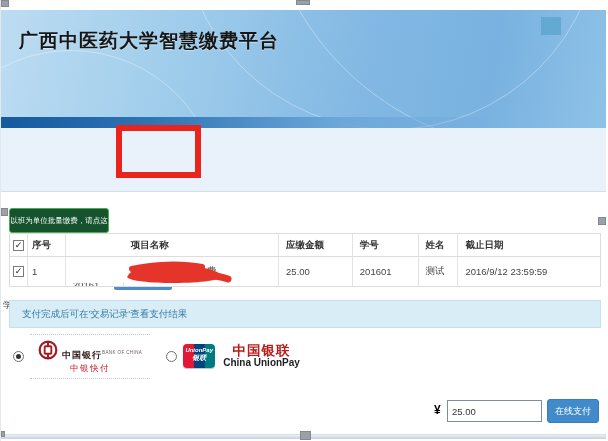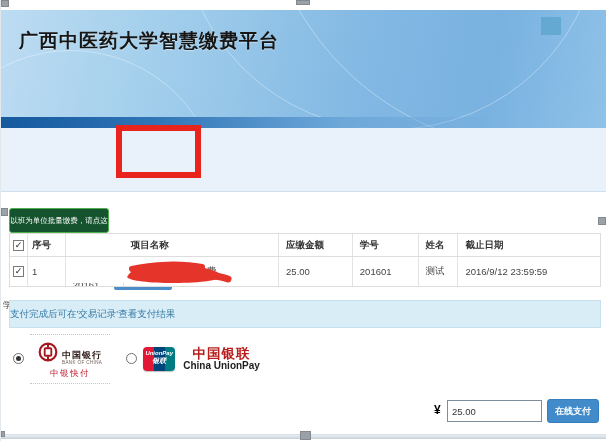--- a/index.html
+++ b/index.html
@@ -48,51 +48,51 @@
   .c4 { width:74px; }
   .c5 { width:66px; }
   .c6 { width:40px; }
   .c7 { width:142px; }
   .cb { width:11px; height:11px; border:1px solid #7a7a7a; background:#fff; display:flex; align-items:center; justify-content:center;
     font-size:9px; color:#222; line-height:1; cursor:pointer; }
   .scribble { position:absolute; left:-2px; top:3px; z-index:20; pointer-events:none; }
 
   
   .panel-h { position:absolute; left:8px; top:300px; width:592px; height:28px; background:#d9edf7; border:1px solid #c6e0ef;
-    color:#377ba5; font-size:9.5px; line-height:26px; }
+    color:#377ba5; font-size:9.5px; line-height:26px; padding-left:12px; }
   .methods { position:absolute; left:12px; top:334px; display:flex; align-items:center; gap:16px; }
   .opt { display:flex; align-items:center; gap:6px; cursor:pointer; }
   .radio { width:11px; height:11px; border:1px solid #6f6f6f; border-radius:50%; background:#fff; display:inline-flex;
     align-items:center; justify-content:center; flex:0 0 auto; }
   .radio.sel::after { content:""; width:5px; height:5px; border-radius:50%; background:#333; }
   .bocblock { display:flex; flex-direction:column; align-items:center; border-top:1px dotted #c6c6c6; border-bottom:1px dotted #c6c6c6;
     padding:4px 8px 3px; }
   .bocrow { display:flex; align-items:center; gap:4px; }
-  .bocnames { display:flex; flex-direction:column; line-height:1.1;margin-top:12px; }
+  .bocnames { display:flex; flex-direction:row; line-height:1.1;margin-top:12px; }
   .bocname { font-family:"Liberation Serif","DejaVu Serif",serif; font-weight:bold; font-size:9px; color:#33221f; letter-spacing:1px; }
   .bocen { font-size:4.5px; color:#6b5a55; letter-spacing:.4px; }
   .bocsub { font-size:8.5px; color:#c2182c; letter-spacing:1.5px; margin-top:2px; }
   .upcard { position:relative; width:32px; height:24px; border-radius:4px; overflow:hidden; display:flex; box-shadow:0 1px 1px rgba(0,0,0,.25); flex:0 0 auto; }
   .upcard .b { height:100%; }
   .upcard .br { width:11px; background:#e21836; }
   .upcard .bb { width:11px; background:#00447c; }
   .upcard .bg { width:10px; background:#007b84; }
   .uptext { position:absolute; left:0; top:3px; width:100%; text-align:center; color:#fff; line-height:1.15; }
   .uptext .l1 { display:block; font-size:6px; font-weight:bold; font-style:italic; }
   .uptext .l2 { display:block; font-size:7px; font-weight:bold; }
   .upnames { display:flex; flex-direction:column; line-height:1.05; margin-left:2px; }
   .upcn { font-size:13.5px; font-weight:bold; color:#b91c1c; letter-spacing:1px;text-align:center; }
   .upen { font-size:10px; font-weight:bold; color:#1e1e1e; }
 
   
   .yen { position:absolute; left:433px; top:403px; font-size:12px; font-weight:bold; color:#000; }
   .amt { position:absolute; left:446px; top:400px; width:95px; height:22px; border:1px solid #7d8d9b; font-size:9.5px;
     padding-left:4px; color:#333; font-family:inherit; }
   .paybtn { position:absolute; left:546px; top:399px; width:52px; height:24px; background:#428bca; border:1px solid #357ebd;
-    border-radius:3px; color:#fff; font-size:9px; font-family:inherit; cursor:pointer;font-weight:bold; }
+    border-radius:3px; color:#fff; font-size:9px; font-family:inherit; cursor:pointer; }
 
   
   .bottombar { position:absolute; left:0; top:434px; width:605px; height:5px;
     background:linear-gradient(#eaf0f5,#c6d0d8); border-top:1px solid #d7e0e7; cursor:pointer; }
   .handle { position:absolute; background:#9aa1a7; border:1px solid #83898f; z-index:70; }
   .h-tl { left:0; top:0; width:8px; height:7px; }
   .h-tm { left:295px; top:0; width:14px; height:5px; }
   .h-lm { left:0; top:208px; width:7px; height:8px; }
   .h-rm { left:597px; top:217px; width:8px; height:8px; }
   .h-bm { left:299px; top:431px; width:11px; height:9px; }

